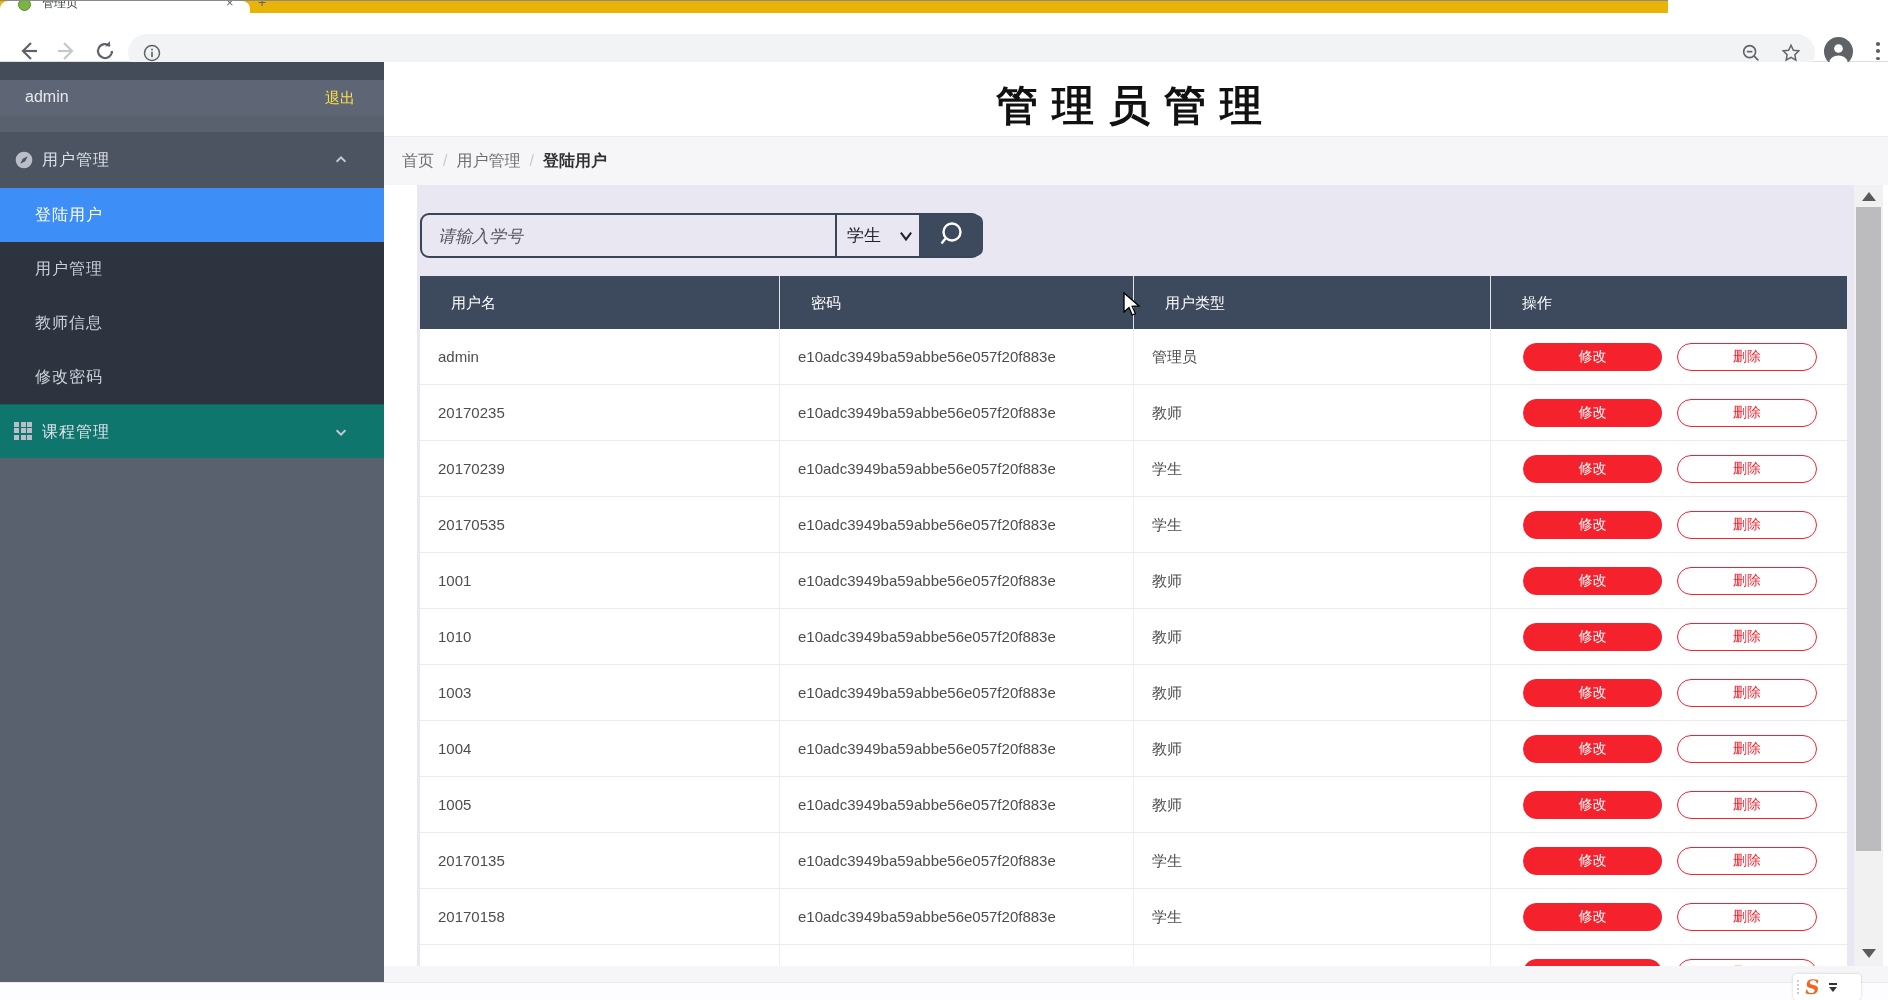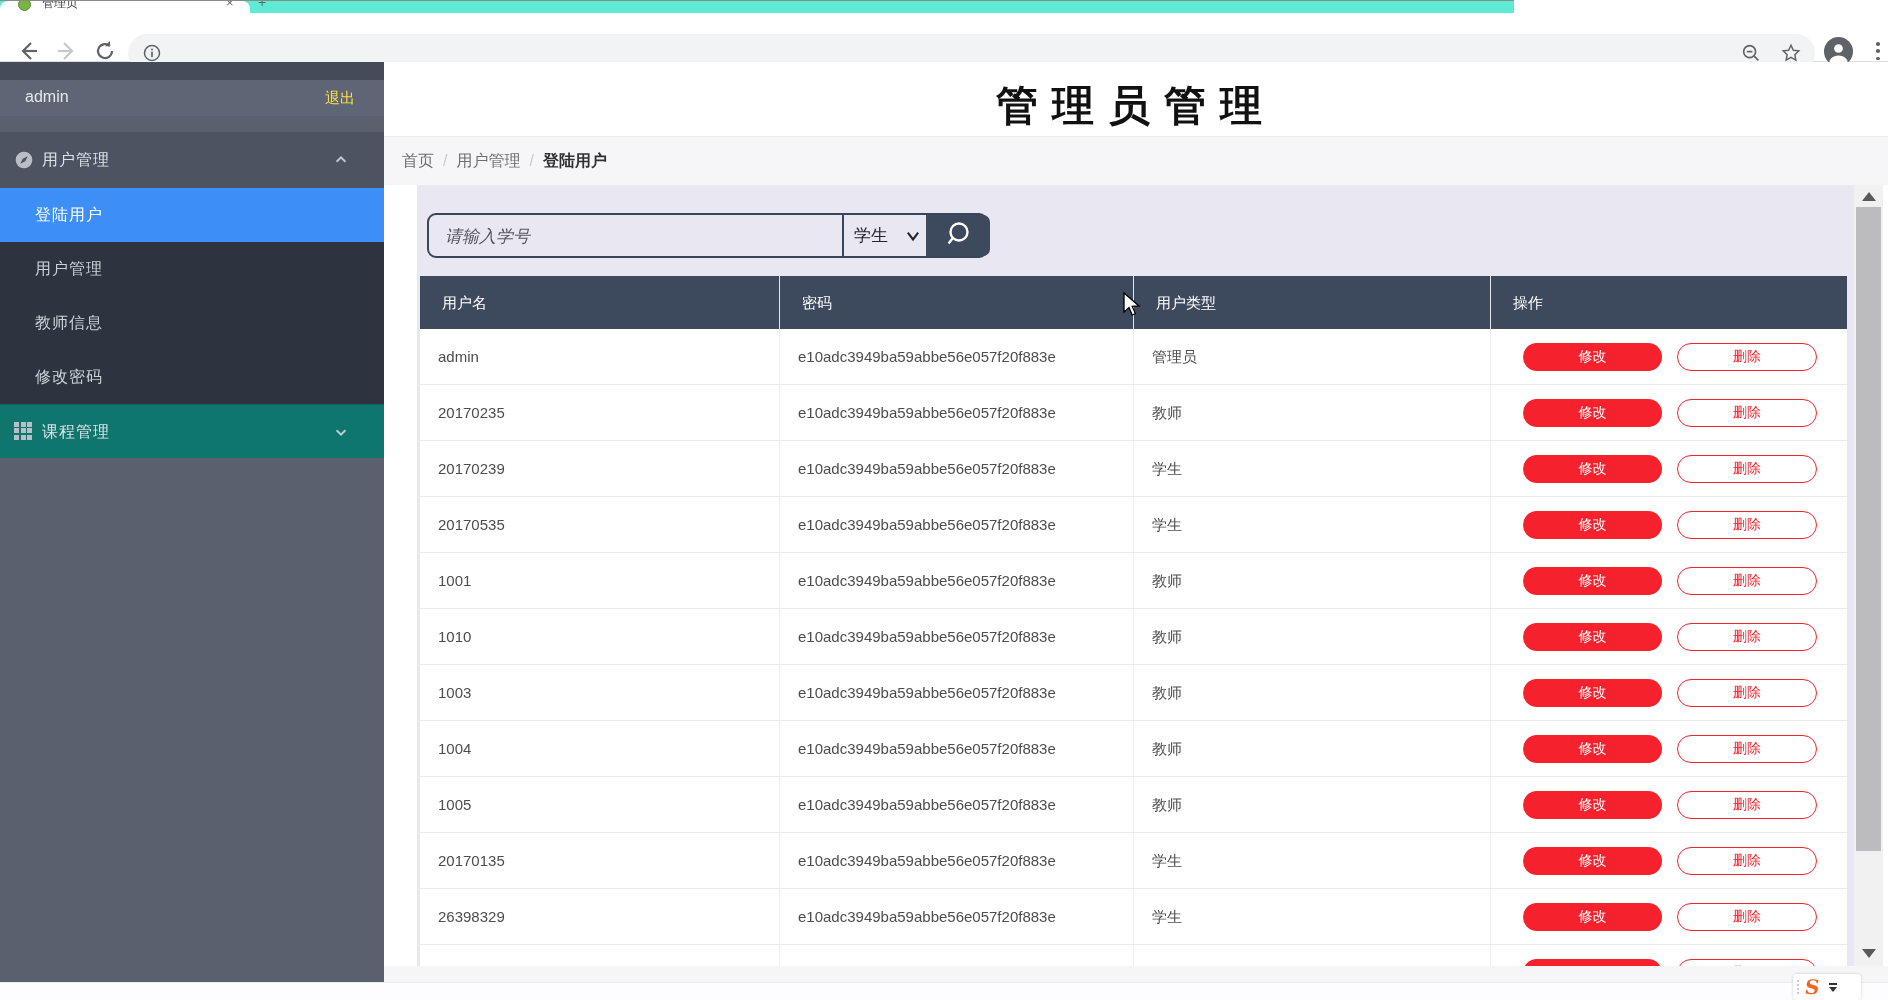--- a/index.html
+++ b/index.html
@@ -1,21 +1,21 @@
 <!DOCTYPE html>
 <html><head>
 <meta charset="utf-8">
 <style>
   * { margin:0; padding:0; box-sizing:border-box; }
   html,body { width:1888px; height:1000px; overflow:hidden; }
   body { font-family:"Liberation Sans","DejaVu Sans",sans-serif; position:relative; background:#fff; }
   .abs { position:absolute; }
 
   
-  #tabstrip { left:0; top:0; width:1514px; height:13px; background:#5eead4; border-top:1px solid #8a8a8a; overflow:hidden; }
+  #tabstrip { left:0; top:0; width:1668px; height:13px; background:#eab308; border-top:1px solid #8a8a8a; overflow:hidden; }
   #tab { left:0; top:0; width:250px; height:13px; background:#fff; border-radius:8px 8px 0 0; overflow:hidden; }
   #favicon { left:18px; top:-3px; width:13px; height:13px; border-radius:50%; background:#7cb342; border:1px solid #558b2f; }
   #tab-title { left:42px; top:-6px; font-size:12px; color:#3c4043; }
   #tab-close { left:226px; top:-6px; font-size:13px; color:#5f6368; cursor:default; }
   #newtab { left:258px; top:-7px; font-size:14px; color:#5f6368; }
   #win-min { left:1808px; top:6px; width:11px; height:2px; background:#444; }
   #win-max { left:1878px; top:2px; width:9px; height:9px; border:1.5px solid #444; background:#dfe2e6; }
 
   #toolbar { left:0; top:13px; width:1888px; height:49px; background:#fff; border-bottom:1px solid #dcdee1; }
   .navbtn { top:26px; width:24px; height:24px; }
@@ -51,31 +51,31 @@
   #breadcrumb { left:18px; top:14px; font-size:16px; }
   #breadcrumb .bc { color:#6e6e6e; }
   #breadcrumb .bc.current { color:#303133; font-weight:bold; }
   #breadcrumb .sep { color:#c6cad1; margin:0 9px; }
 
   #card { left:33px; top:123px; width:1466px; height:781px; background:#e9e8f2; overflow:hidden; }
   #below-card { left:0; top:904px; width:1504px; height:16px; background:#f6f6f9; }
   #right-margin { left:1499px; top:123px; width:5px; height:781px; background:#fff; }
 
   
-  #searchbar { left:10px; top:28px; width:561px; height:45px; border:2px solid #39465a; border-radius:9px; }
+  #searchbar { left:3px; top:28px; width:561px; height:45px; border:2px solid #39465a; border-radius:9px; }
   #search-input { position:absolute; left:0; top:0; width:413px; height:41px; background:transparent; border:none; outline:none; padding:0 16px; font-family:"DejaVu Serif",serif; font-style:italic; font-size:17px; color:#3a3a44; }
   #search-input::placeholder { color:#55555f; opacity:1; }
   #select-box { position:absolute; left:413px; top:0; width:84px; height:41px; border-left:2px solid #39465a; cursor:pointer; }
   #select-value { position:absolute; left:10px; top:9px; font-family:"DejaVu Serif",serif; font-size:17px; color:#23232b; }
   #select-chev { position:absolute; left:62px; top:15px; }
   #search-btn { position:absolute; left:497px; top:0; width:64px; height:41px; background:#3d495c; border:none; border-radius:0 7px 7px 0; cursor:pointer; }
 
   
   #thead { left:3px; top:91px; width:1427px; height:53px; background:#3d495c; display:flex; }
-  .th { height:53px; line-height:53px; color:#fff; font-size:15px; padding-left:22px; border-right:1px solid rgba(255,255,255,.85); }
+  .th { height:53px; line-height:53px; color:#fff; font-size:15px; padding-left:31px; border-right:1px solid rgba(255,255,255,.85); }
   .th:last-child { border-right:none; }
   .c1 { width:360px; } .c2 { width:354px; } .c3 { width:357px; } .c4 { width:356px; }
   #tbody { left:3px; top:144px; width:1427px; }
   .trow { display:flex; height:56px; background:#fff; border-bottom:1px solid #ebebeb; }
   .td { height:56px; line-height:56px; font-size:15px; color:#4d4d4d; padding-left:18px; border-right:1px solid #efeff2; overflow:hidden; white-space:nowrap; }
   .td:last-child { border-right:none; }
   .ops { display:flex; align-items:center; padding-left:32px; }
   .btn-edit { width:139px; height:28px; border-radius:14px; background:#f5222d; color:#fff; border:none; font-size:14px; cursor:pointer; }
   .btn-del { width:140px; height:28px; border-radius:14px; background:#fff; color:#f5222d; border:1px solid #f5222d; font-size:14px; margin-left:15px; cursor:pointer; }
 
@@ -324,21 +324,21 @@
     <div class="td c1">20170135</div>
     <div class="td c2">e10adc3949ba59abbe56e057f20f883e</div>
     <div class="td c3">学生</div>
     <div class="td c4 ops">
       <button class="btn-edit">修改</button>
       <button class="btn-del">删除</button>
     </div>
   </div>
 
   <div class="trow">
-    <div class="td c1">26398329</div>
+    <div class="td c1">20170158</div>
     <div class="td c2">e10adc3949ba59abbe56e057f20f883e</div>
     <div class="td c3">学生</div>
     <div class="td c4 ops">
       <button class="btn-edit">修改</button>
       <button class="btn-del">删除</button>
     </div>
   </div>
 
   <div class="trow">
     <div class="td c1"></div>

